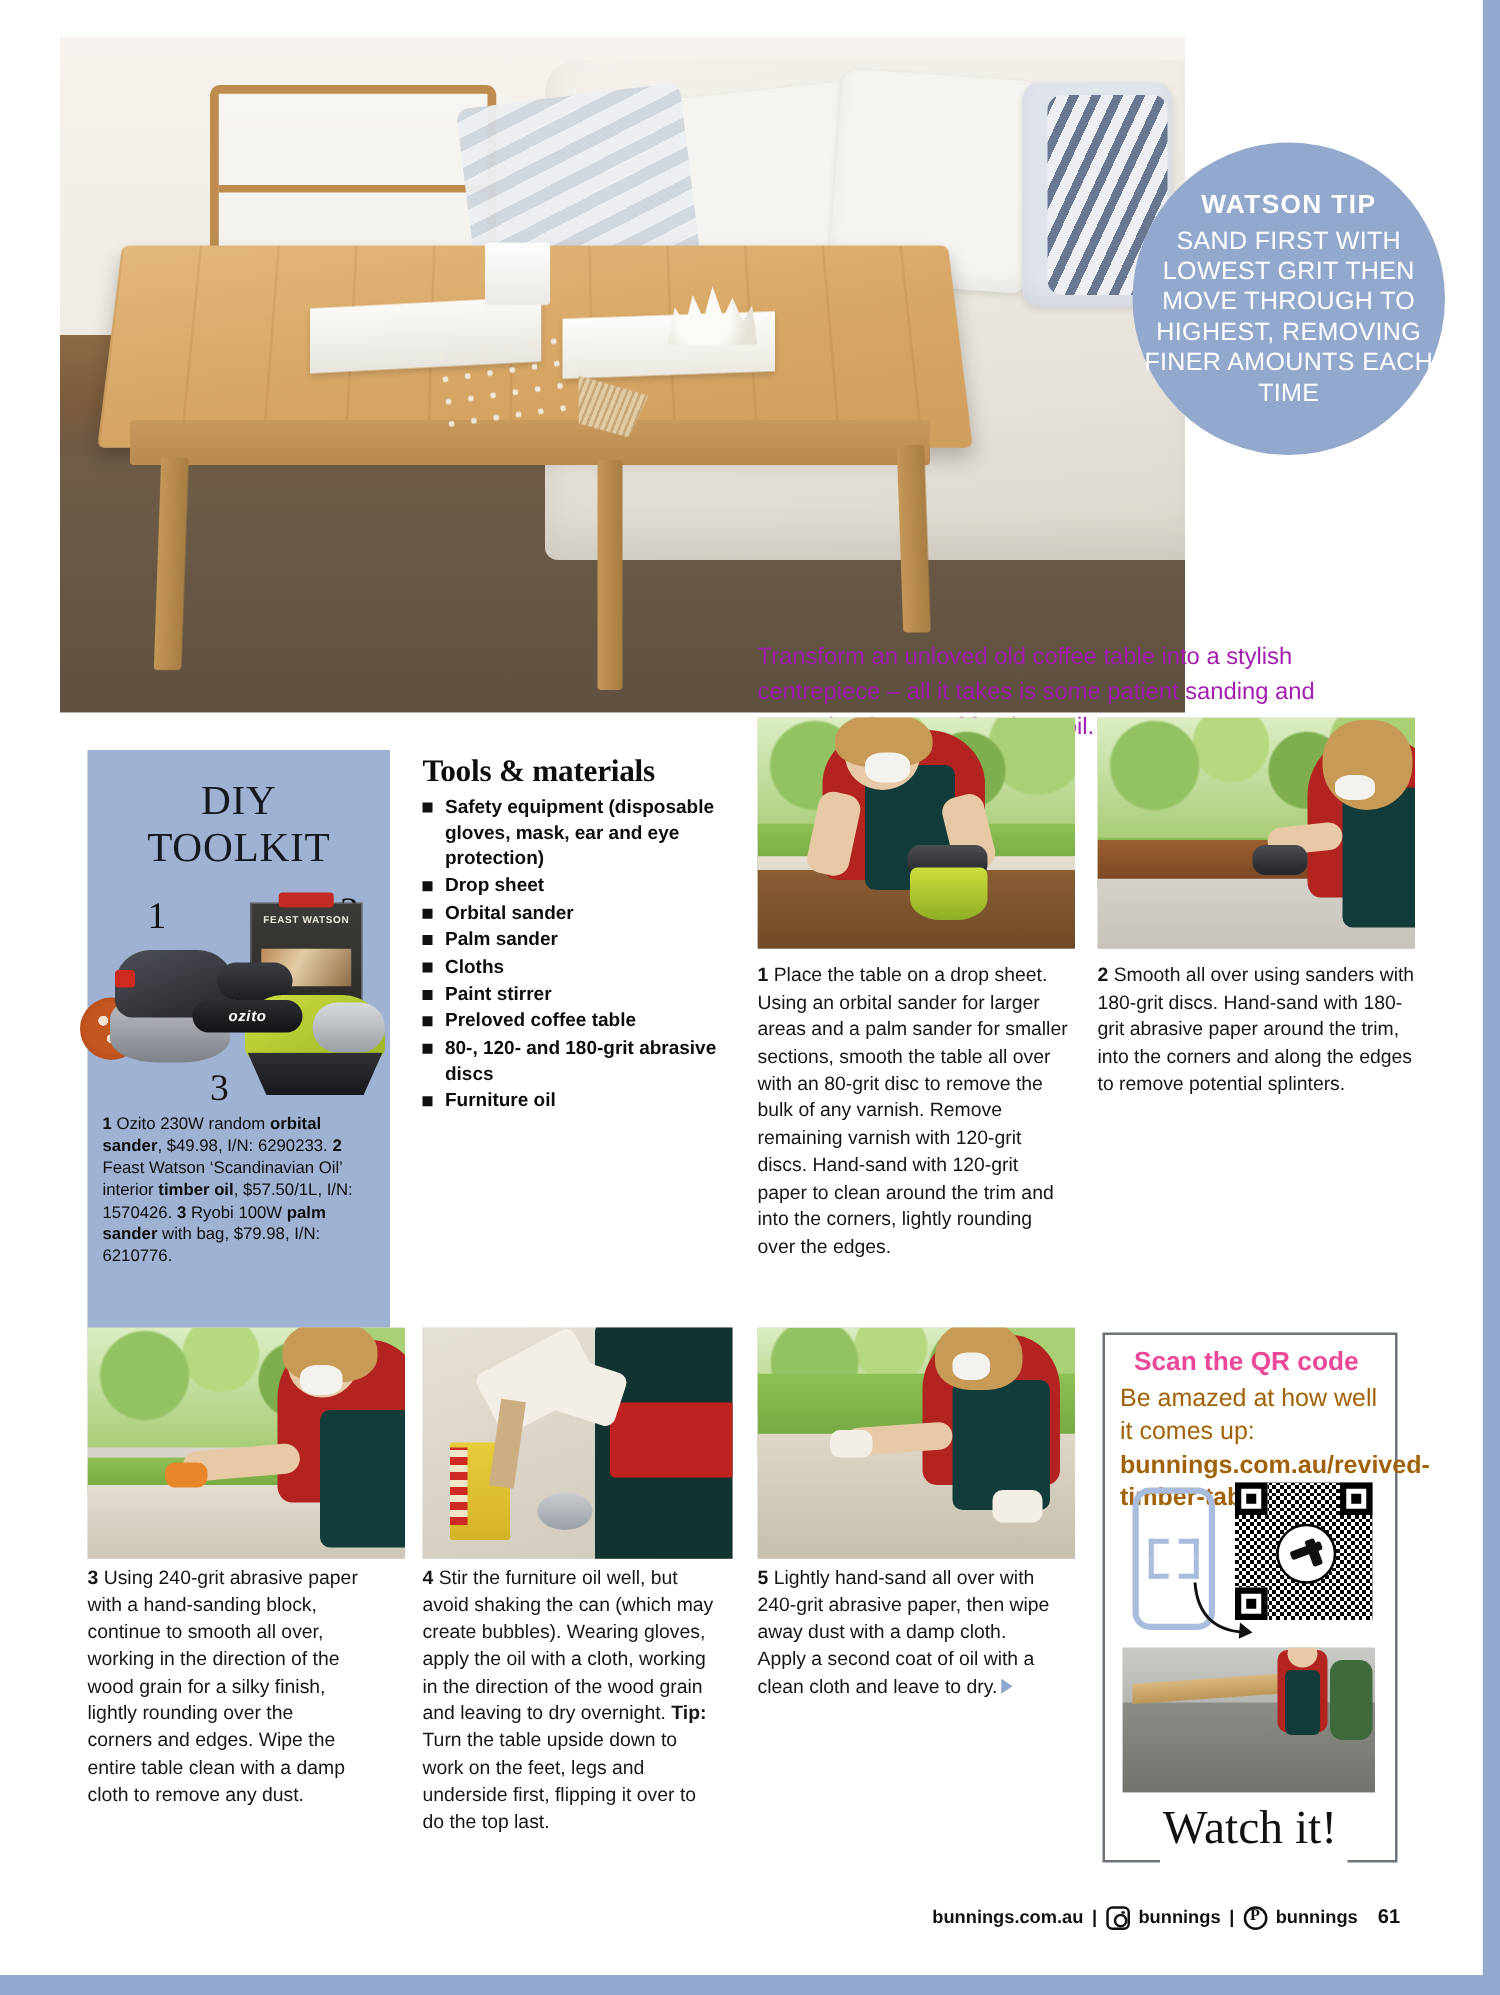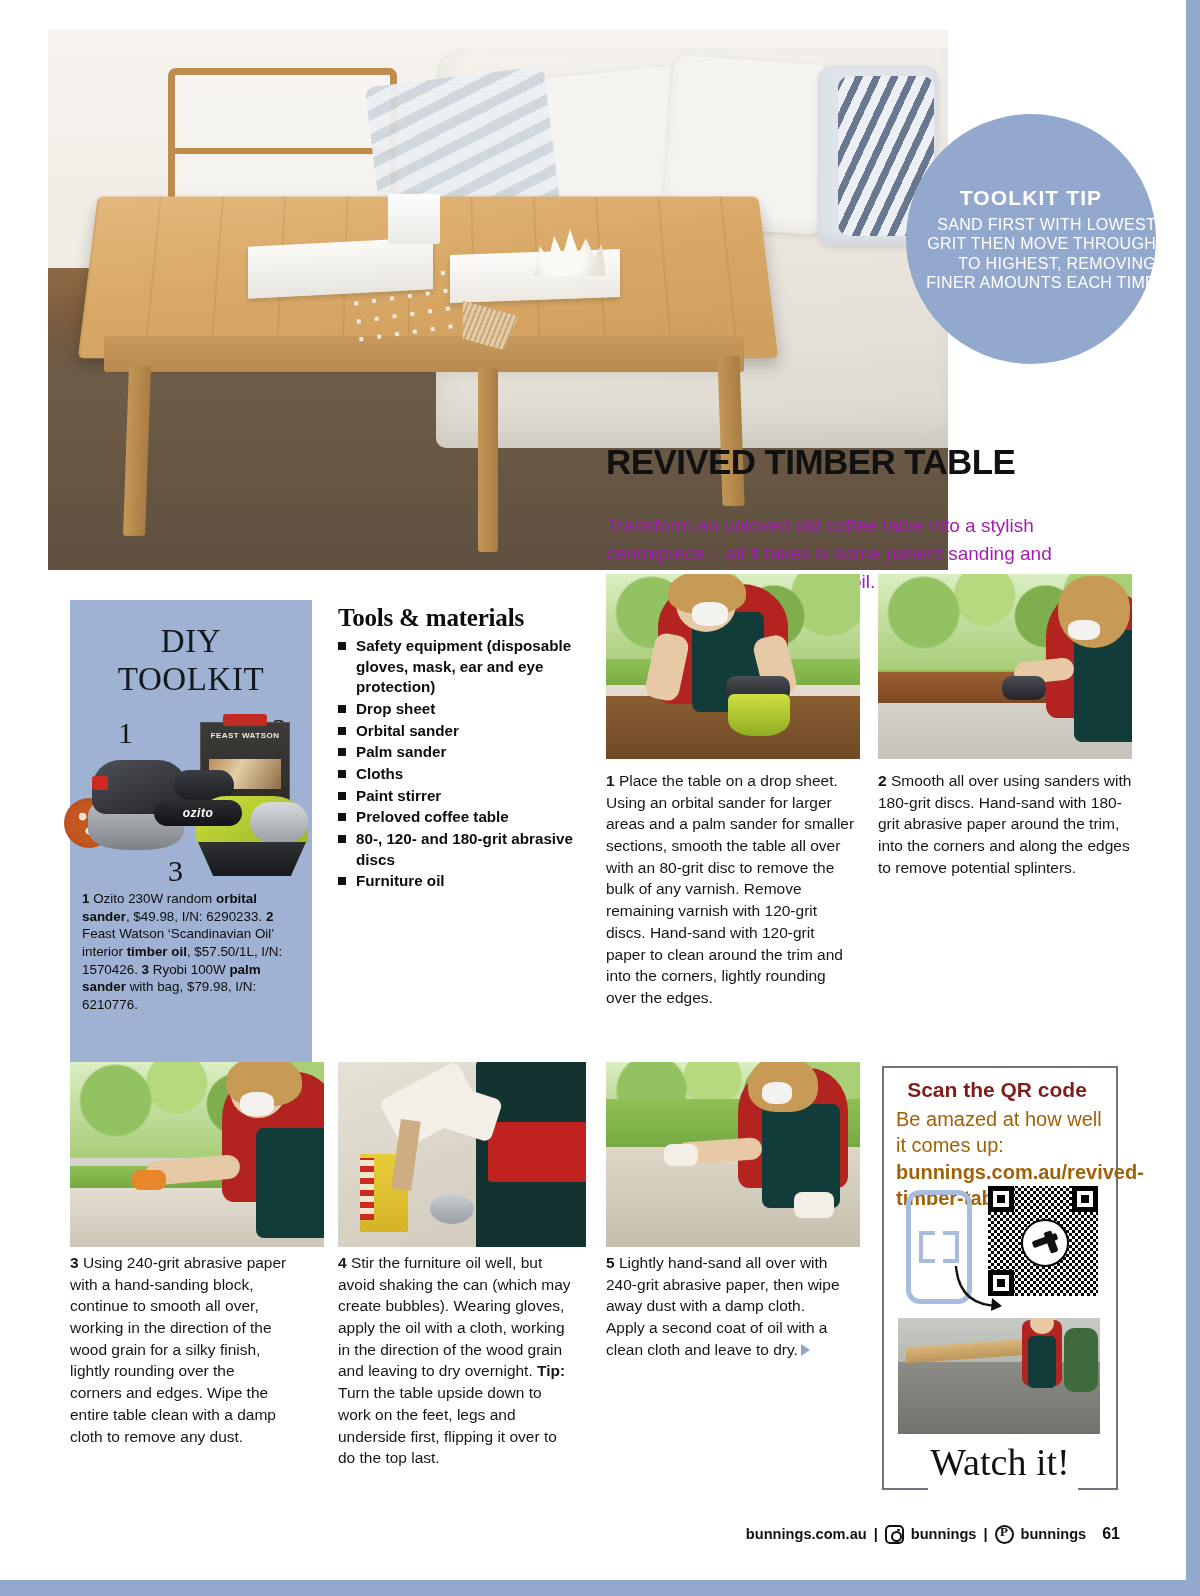--- a/index.html
+++ b/index.html
@@ -83,21 +83,21 @@
     clip-path:polygon(0 0,100% 10%,86% 100%,14% 94%);transform:rotate(12deg);}
 
   
   .tip{
     position:absolute;left:906px;top:114px;width:250px;height:250px;border-radius:50%;
     background:#93a8cd;color:#fff;text-align:center;
     display:flex;flex-direction:column;align-items:center;justify-content:center;
     line-height:1.22;letter-spacing:.5px;
   }
   .tip .t-head{font-weight:bold;font-size:21px;letter-spacing:1.1px;margin-bottom:4px;}
-  .tip .t-body{font-size:16px;letter-spacing:.3px;text-align:right;}
+  .tip .t-body{font-size:20px;letter-spacing:.3px;}
 
   
   .headline{position:absolute;left:606px;top:442px;width:470px;
     font-size:35px;font-weight:bold;letter-spacing:-.6px;color:#111;}
   .standfirst{position:absolute;left:606px;top:512px;width:460px;
     font-size:19px;line-height:1.47;color:#a21caf;}
 
   
   .toolkit{position:absolute;left:70px;top:600px;width:242px;height:466px;background:#9fb2d3;}
   .toolkit h2{margin:0;padding-top:22px;text-align:center;color:#14181f;
@@ -184,21 +184,21 @@
   .cap .tipw{font-weight:bold;}
   .arrowtri{display:inline-block;width:0;height:0;border-left:9px solid #8fa6cc;
     border-top:6px solid transparent;border-bottom:6px solid transparent;
     vertical-align:-1px;margin-left:3px;}
 
   
   .qrbox{position:absolute;left:882px;top:1066px;width:232px;height:420px;
     border:2px solid #6d737b;background:#fff;}
   .qrbox .ql-cut-b{position:absolute;left:44px;bottom:-3px;width:150px;height:6px;background:#fff;}
   .qr-h{position:absolute;left:0;top:10px;width:226px;text-align:center;
-    font-size:21px;font-weight:bold;color:#7f1d1d;}
+    font-size:21px;font-weight:bold;color:#ec4899;}
   .qr-sub{position:absolute;left:12px;top:38px;width:208px;text-align:left;
     font-size:20px;line-height:1.32;color:#a16207;}
   .qr-sub b{font-weight:bold;}
   .phone-o{position:absolute;left:22px;top:122px;width:56px;height:104px;
     border:5px solid #a9bcdd;border-radius:14px;}
   .phone-o .br{position:absolute;border:4px solid #a9bcdd;width:12px;height:12px;}
   .qr{position:absolute;left:104px;top:118px;width:110px;height:110px;
     background:
       repeating-linear-gradient(90deg,#000 0 3px,#fff 3px 6px),
       repeating-linear-gradient(0deg,#000 0 3px,#fff 3px 6px);
@@ -259,25 +259,24 @@
     <div class="tleg l3"></div>
     <div class="books"></div>
     <div class="books2"></div>
     <div class="candle"></div>
     <div class="coral"></div>
     <div class="beads"></div>
     <div class="tassel"></div>
   </div>
 
   <div class="tip">
-    <div class="t-head">TOOLKIT TIP</div>
+    <div class="t-head">WATSON TIP</div>
     <div class="t-body">SAND FIRST WITH LOWEST GRIT THEN MOVE THROUGH TO HIGHEST, REMOVING FINER AMOUNTS EACH TIME</div>
   </div>
 
-  <div class="headline">REVIVED TIMBER TABLE</div>
   <div class="standfirst">Transform an unloved old coffee table into a stylish centrepiece – all it takes is some patient sanding and a couple of coats of furniture oil.</div>
 
   <div class="toolkit">
     <h2>
       <span>DIY</span><br>
       <span>TOOLKIT</span>
     </h2>
     <span class="tk-num n1">1</span>
     <span class="tk-num n2">2</span>
     <span class="tk-num n3">3</span>

